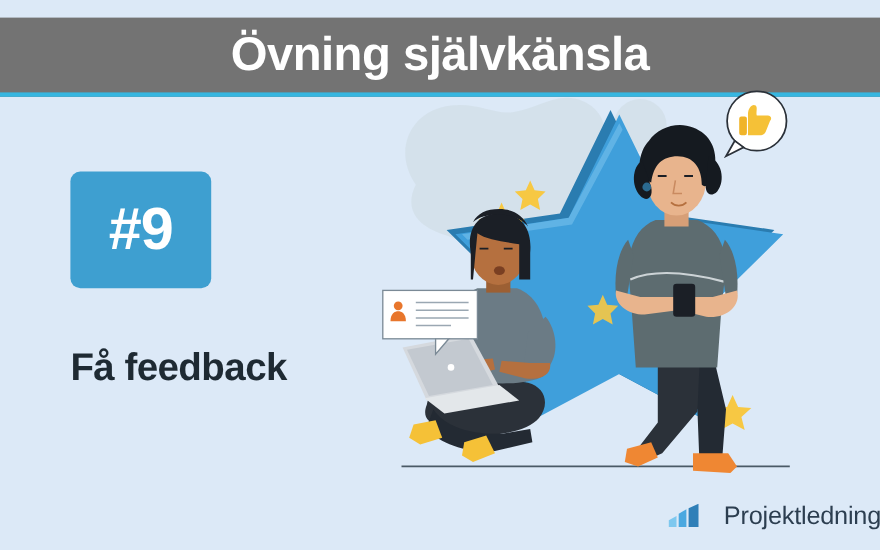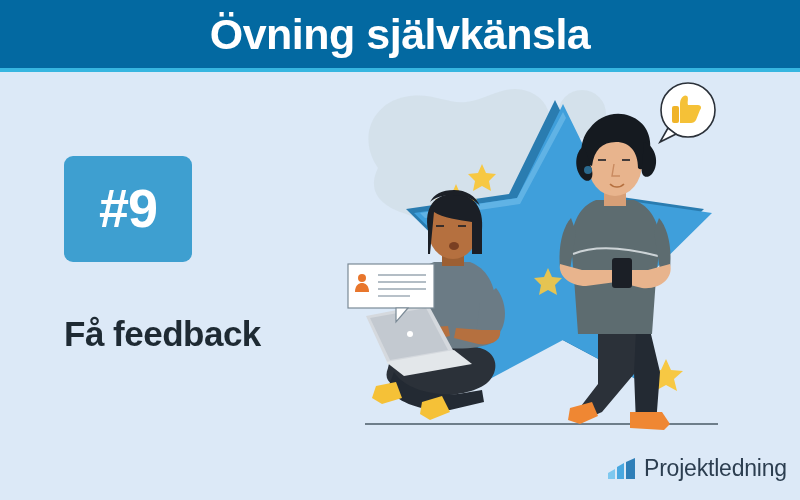--- a/index.html
+++ b/index.html
@@ -18,24 +18,24 @@
     width: 800px;
     height: 500px;
     background: #dce9f7;
     overflow: hidden;
   }
 
   
   .banner {
     position: absolute;
     left: 0;
-    top: 0;
+    top: 16px;
     width: 800px;
     height: 72px;
-    background: #0369a1;
+    background: #737373;
     box-sizing: border-box;
   }
   .banner-underline {
     position: absolute;
     left: 0;
     bottom: 0;
     width: 800px;
     height: 4px;
     background: #36b6e0;
   }
@@ -91,21 +91,21 @@
   }
   .subtitle-line { display: block; white-space: nowrap; }
 
   
   .logo {
     position: absolute;
     left: 607px;
     top: 455px;
     display: flex;
     align-items: center;
-    gap: 7px;
+    gap: 21px;
   }
   .logo-text {
     color: #2c3e50;
     font-size: 23px;
     letter-spacing: -0.2px;
   }
 
   
   .illustration {
     position: absolute;

